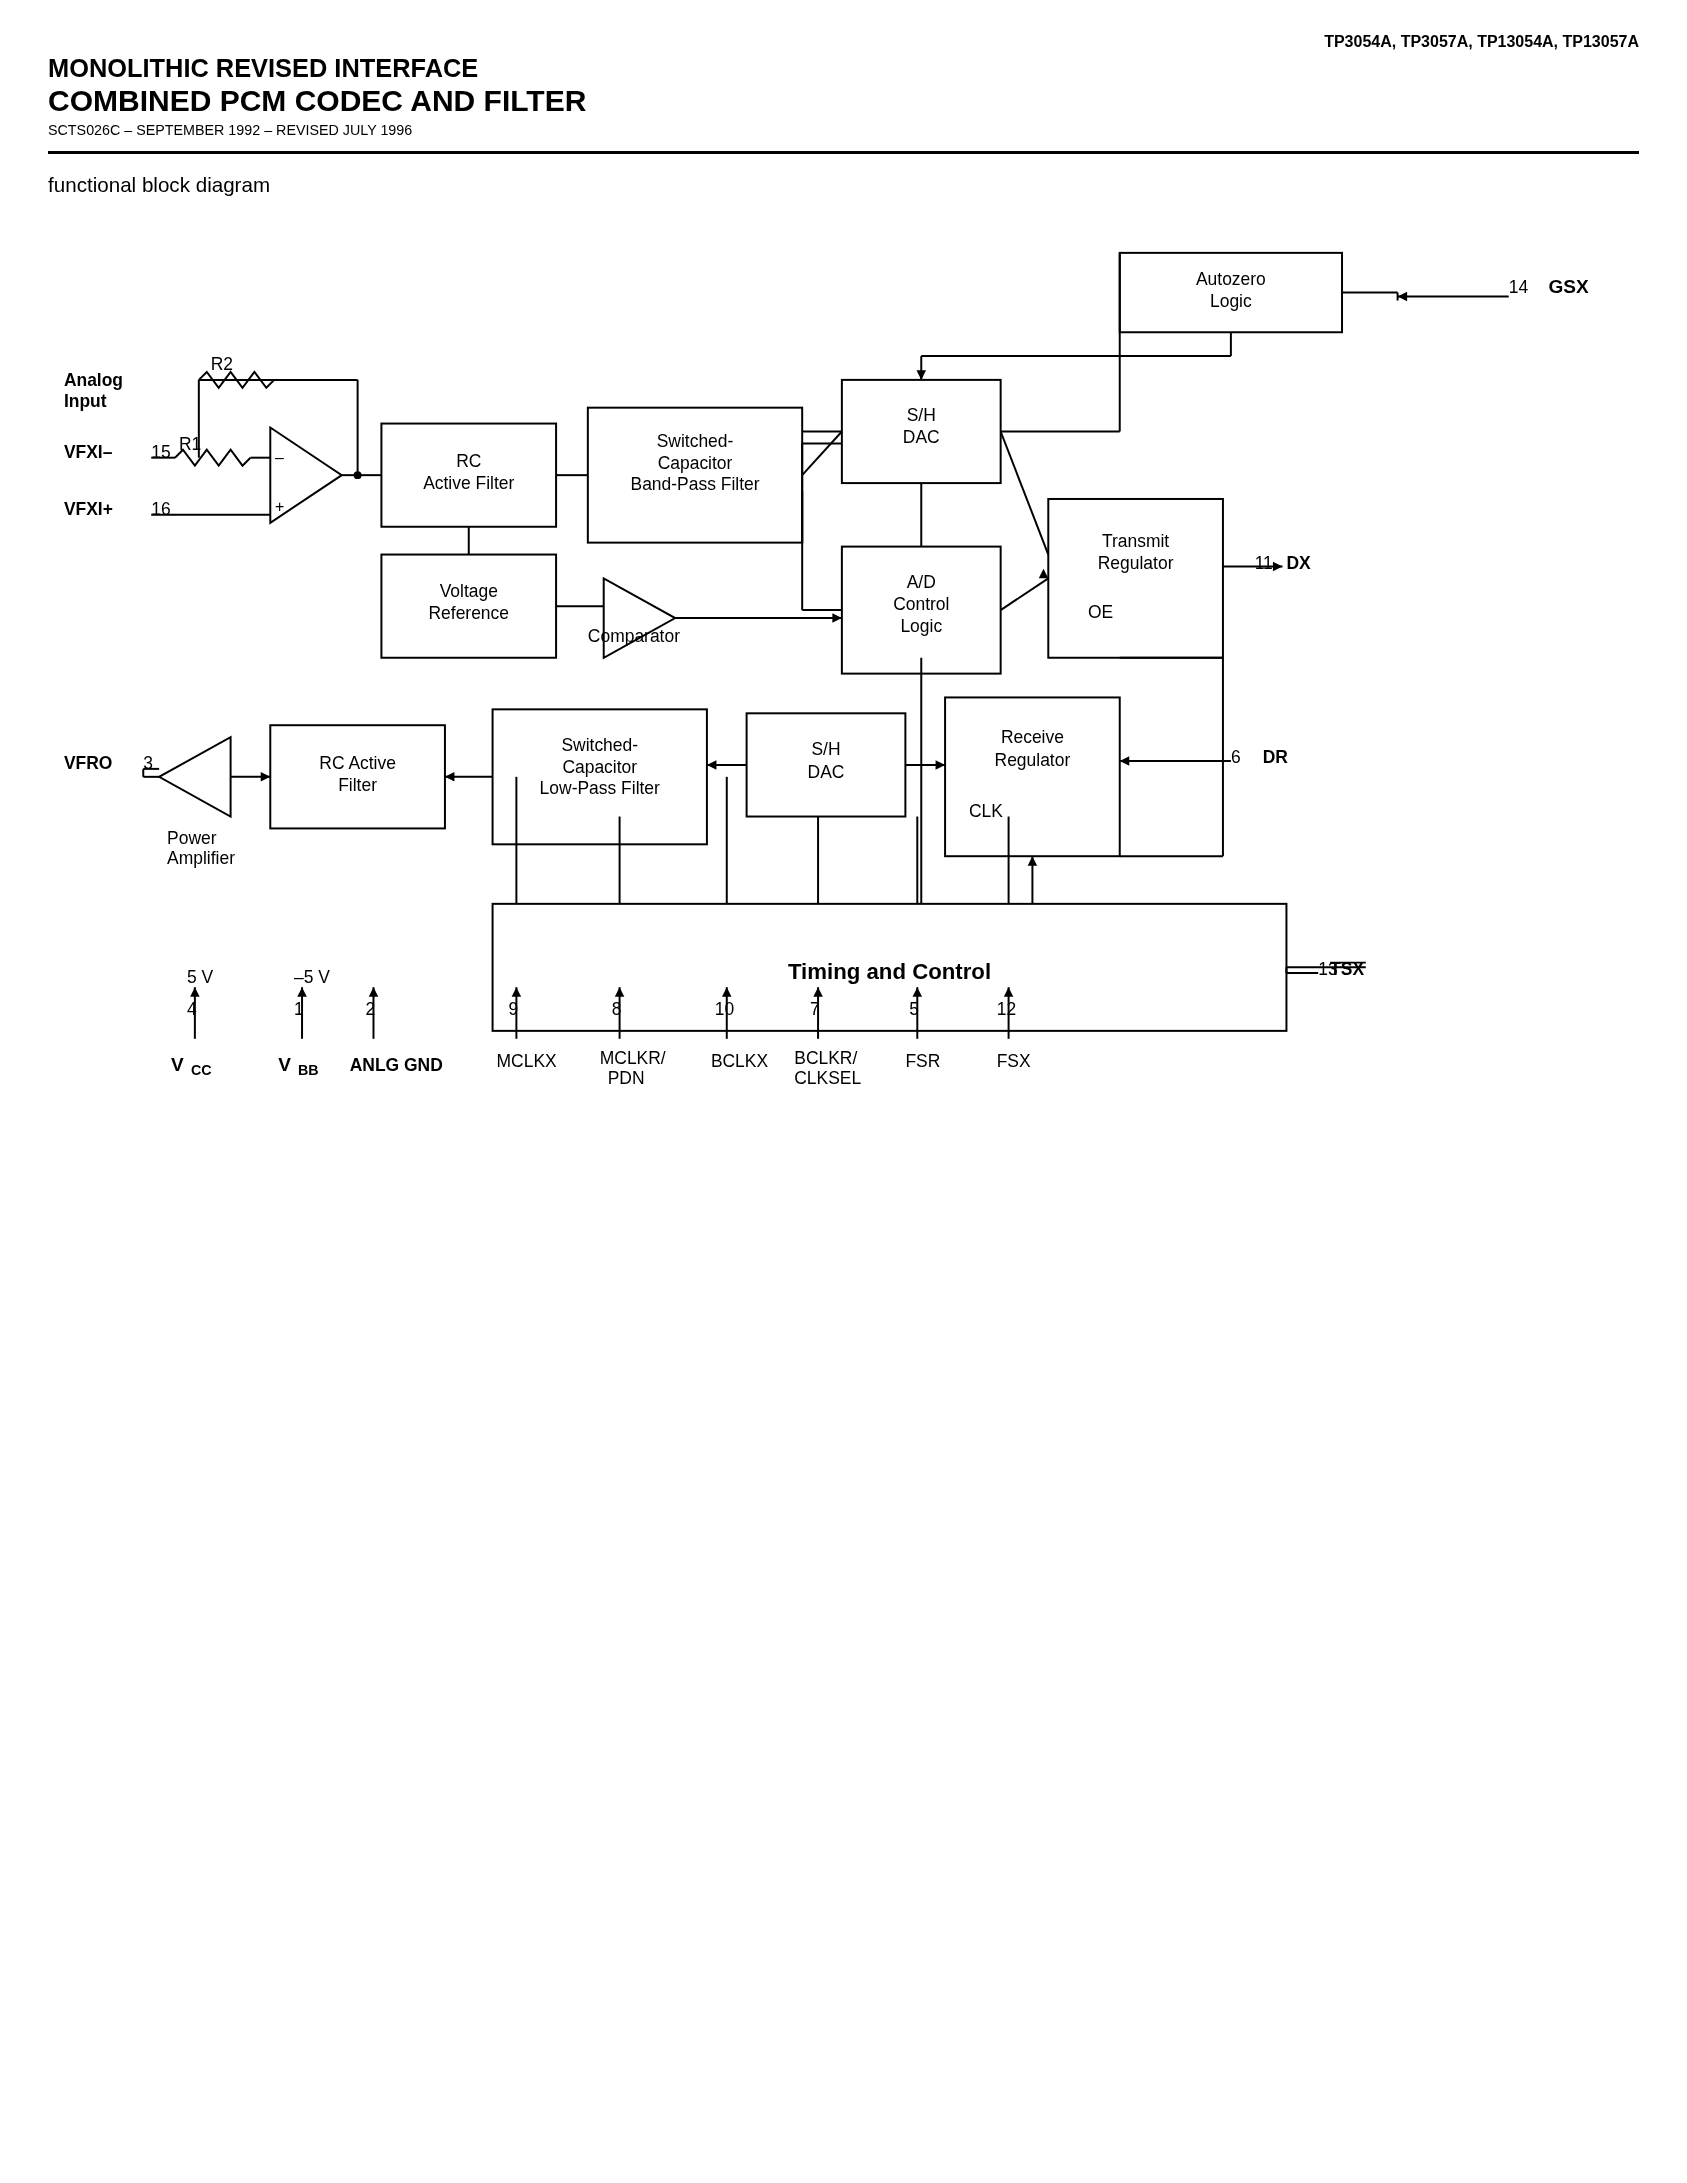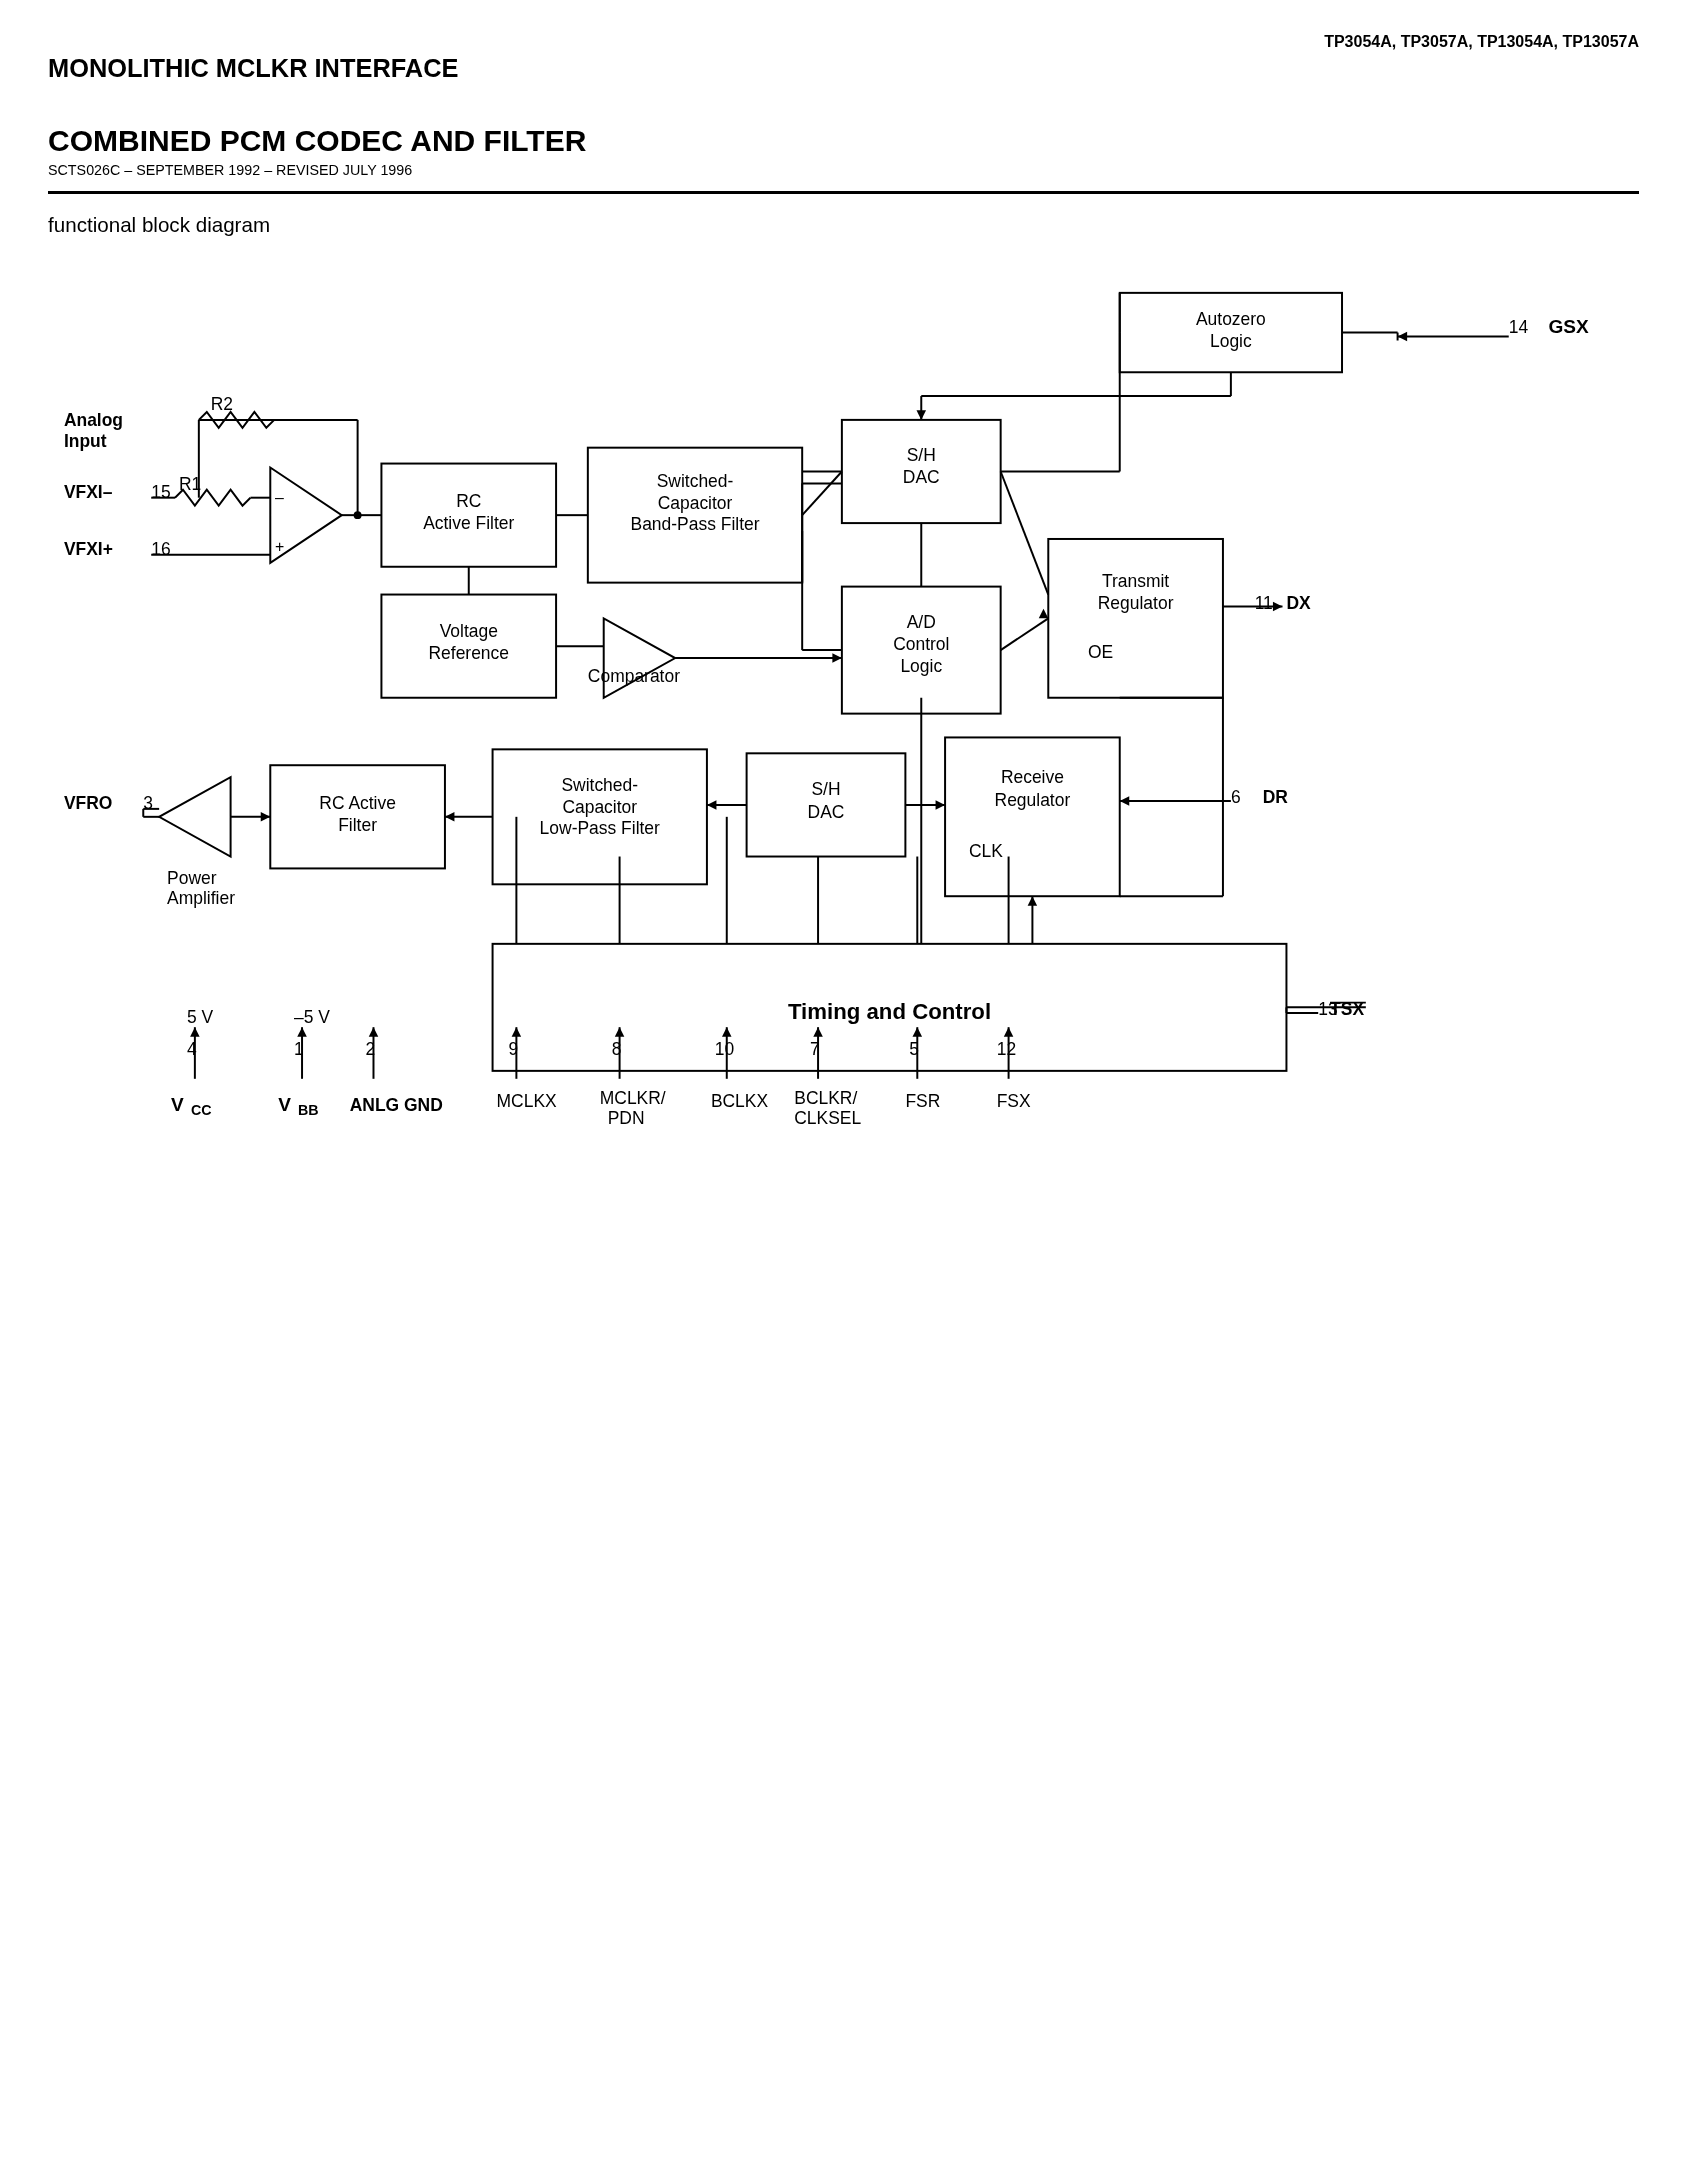--- a/index.html
+++ b/index.html
@@ -21,21 +21,20 @@
     }
     .header-subtitle {
       font-size: 25.4px;
       font-weight: bold;
       line-height: 1.2;
     }
     .header-subtitle2 {
       font-size: 30px;
       font-weight: bold;
       line-height: 1.2;
-      margin-top: 40px;
     }
     .header-doc {
       font-size: 14.3px;
       margin-top: 3.2px;
     }
     .header-divider {
       border: none;
       border-top: 3.2px solid #000;
       margin: 12.7px 0 19px 0;
     }
@@ -59,21 +58,21 @@
       top: 0; left: 0;
       width: 100%;
       height: 100%;
     }
   </style>
 </head>
 <body>
 
 <div>
   <div class="header-title">TP3054A, TP3057A, TP13054A, TP13057A</div>
-  <div class="header-subtitle">MONOLITHIC MCLKR INTERFACE</div>
+  <div class="header-subtitle">MONOLITHIC REVISED INTERFACE</div>
   <div class="header-subtitle2">COMBINED PCM CODEC AND FILTER</div>
   <div class="header-doc">SCTS026C – SEPTEMBER 1992 – REVISED JULY 1996</div>
 </div>
 
 <hr class="header-divider">
 
 <div class="section-title">functional block diagram</div>
 
 <div class="diagram-container">
   <svg class="diagram-svg" viewBox="0 0 1960 1200" xmlns="http://www.w3.org/2000/svg" font-family="Arial, Helvetica, sans-serif" font-size="22">

